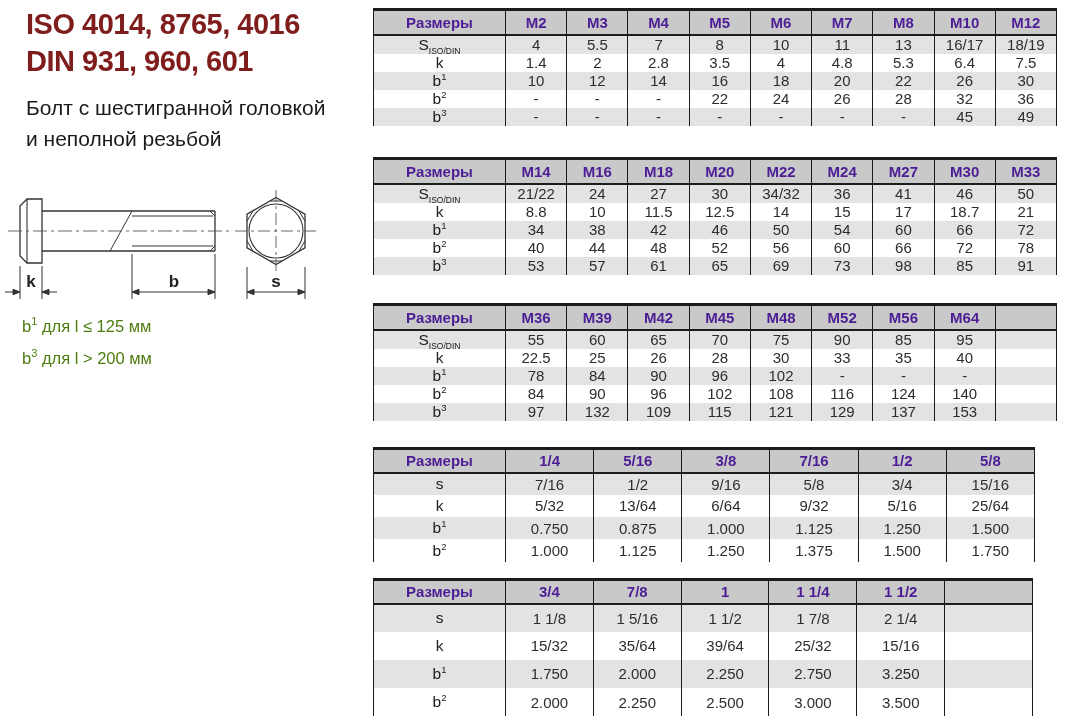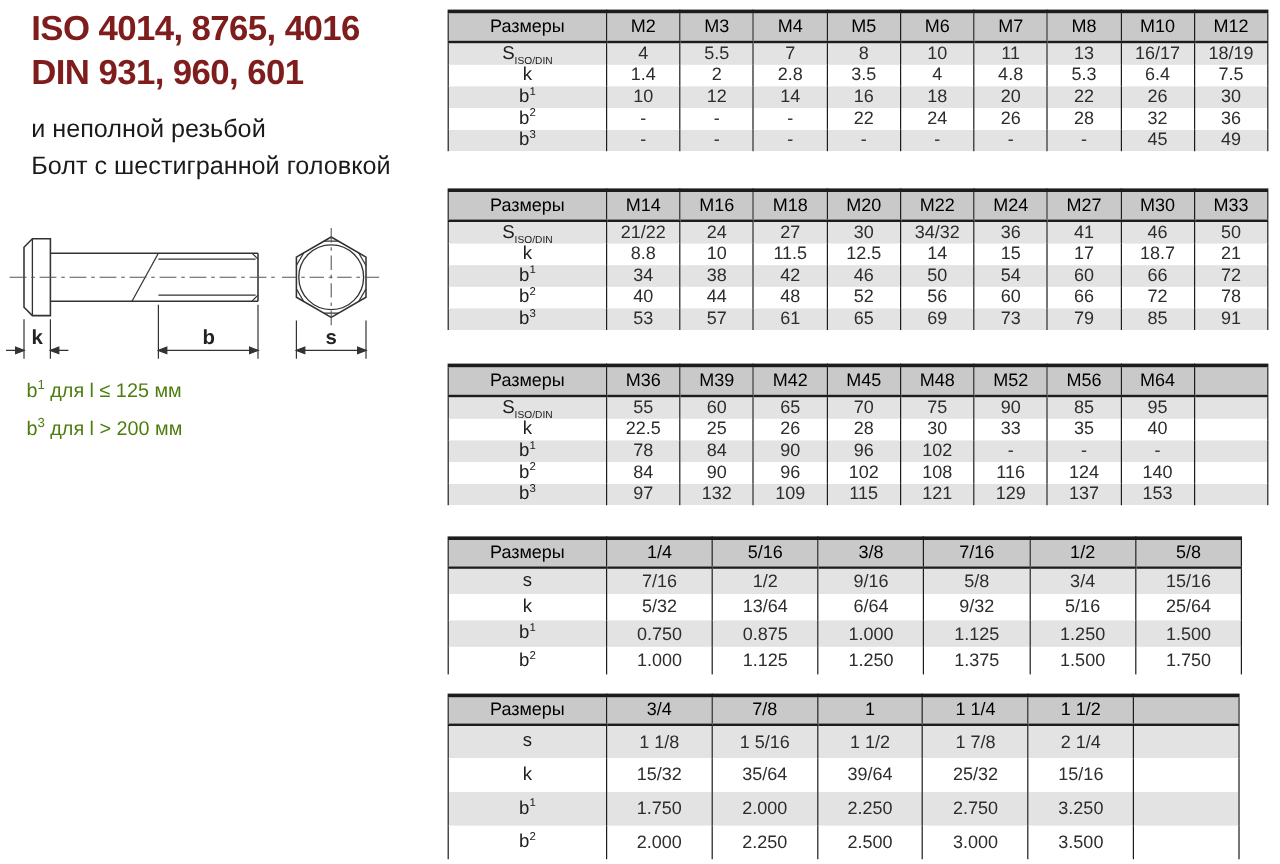--- a/index.html
+++ b/index.html
@@ -39,21 +39,21 @@
     position:absolute;left:373px;
     border-collapse:collapse;table-layout:fixed;
     text-align:center;
     border-top:3px solid var(--border);
     border-left:1.2px solid var(--border);
     border-right:1.2px solid var(--border);
   }
   table.dim th{
     background:var(--header-bg);
     border-bottom:2.6px solid var(--border);
-    font-size:15px;font-weight:normal;color:#000000;
+    font-size:15px;font-weight:bold;color:#4c1d95;
   }
   table.dim th,table.dim td{
     border-left:1.2px solid var(--border);
     border-right:1.2px solid var(--border);
     font-size:15px;overflow:hidden;white-space:nowrap;
   }
   table.dim td{color:#2d2d2d;}
   table.dim tbody tr:nth-child(odd){background:var(--stripe-bg);}
   table.dim td.rowlabel{color:#202020;font-size:15.5px;}
   table.dim sup{font-size:9.5px;vertical-align:super;line-height:0;}
@@ -74,22 +74,22 @@
 <body>
 
 <div class="page">
 
   <div class="title">
     <div>ISO 4014, 8765, 4016</div>
     <div>DIN 931, 960, 601</div>
   </div>
 
   <div class="subtitle">
+    <div>Болт с шестигранной головкой</div>
     <div>и неполной резьбой</div>
-    <div>Болт с шестигранной головкой</div>
   </div>
 
   <svg class="drawing" width="330" height="135" viewBox="0 0 330 135">
     <g stroke="#333" stroke-width="1.3" fill="none">
 
       <path d="M23,13 L38,13 L38,77 L23,77 L16,70 L16,20 Z"></path>
       <line x1="23" y1="13" x2="23" y2="77" stroke-width="1.1"></line>
 
       <line x1="38" y1="25" x2="211" y2="25"></line>
       <line x1="38" y1="65" x2="211" y2="65"></line>
@@ -326,21 +326,21 @@
           <td>78</td>
         </tr>
         <tr>
           <td class="rowlabel">b<sup>3</sup></td>
           <td>53</td>
           <td>57</td>
           <td>61</td>
           <td>65</td>
           <td>69</td>
           <td>73</td>
-          <td>79</td>
+          <td>98</td>
           <td>85</td>
           <td>91</td>
         </tr>
       </tbody>
     </table>
   <table class="dim t3">
       <colgroup>
         <col style="width: 132px;">
         <col>
         <col>

